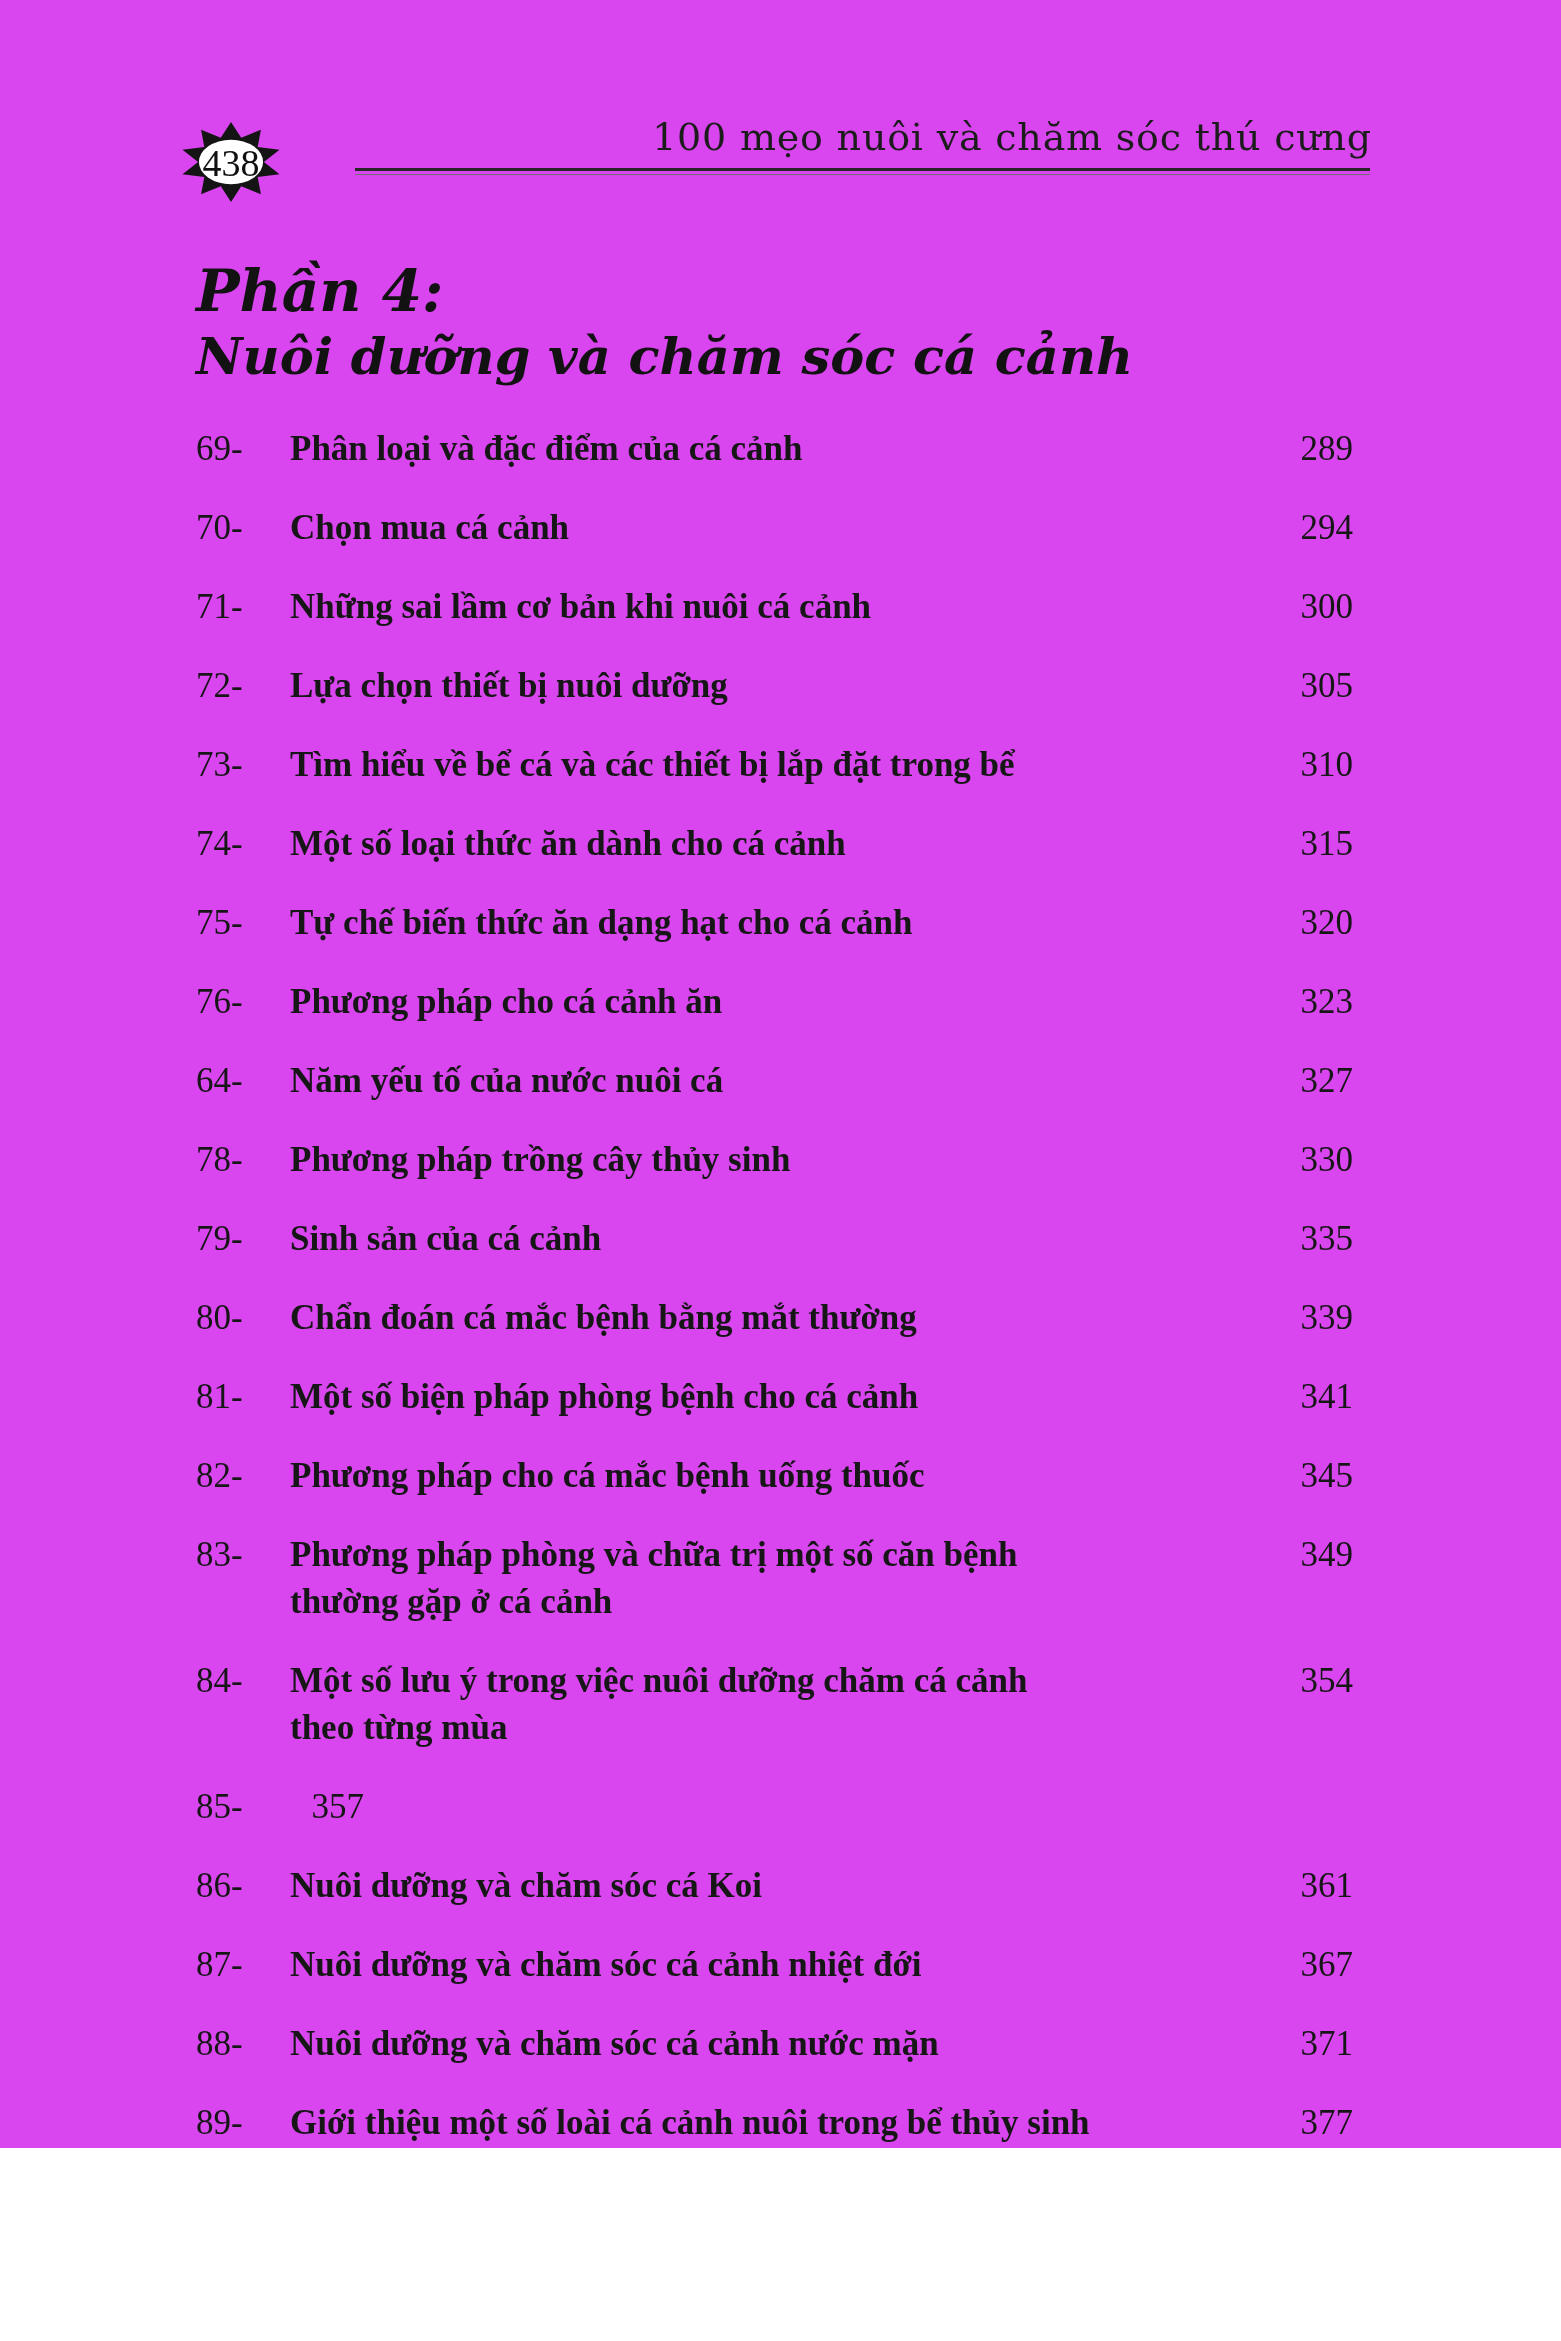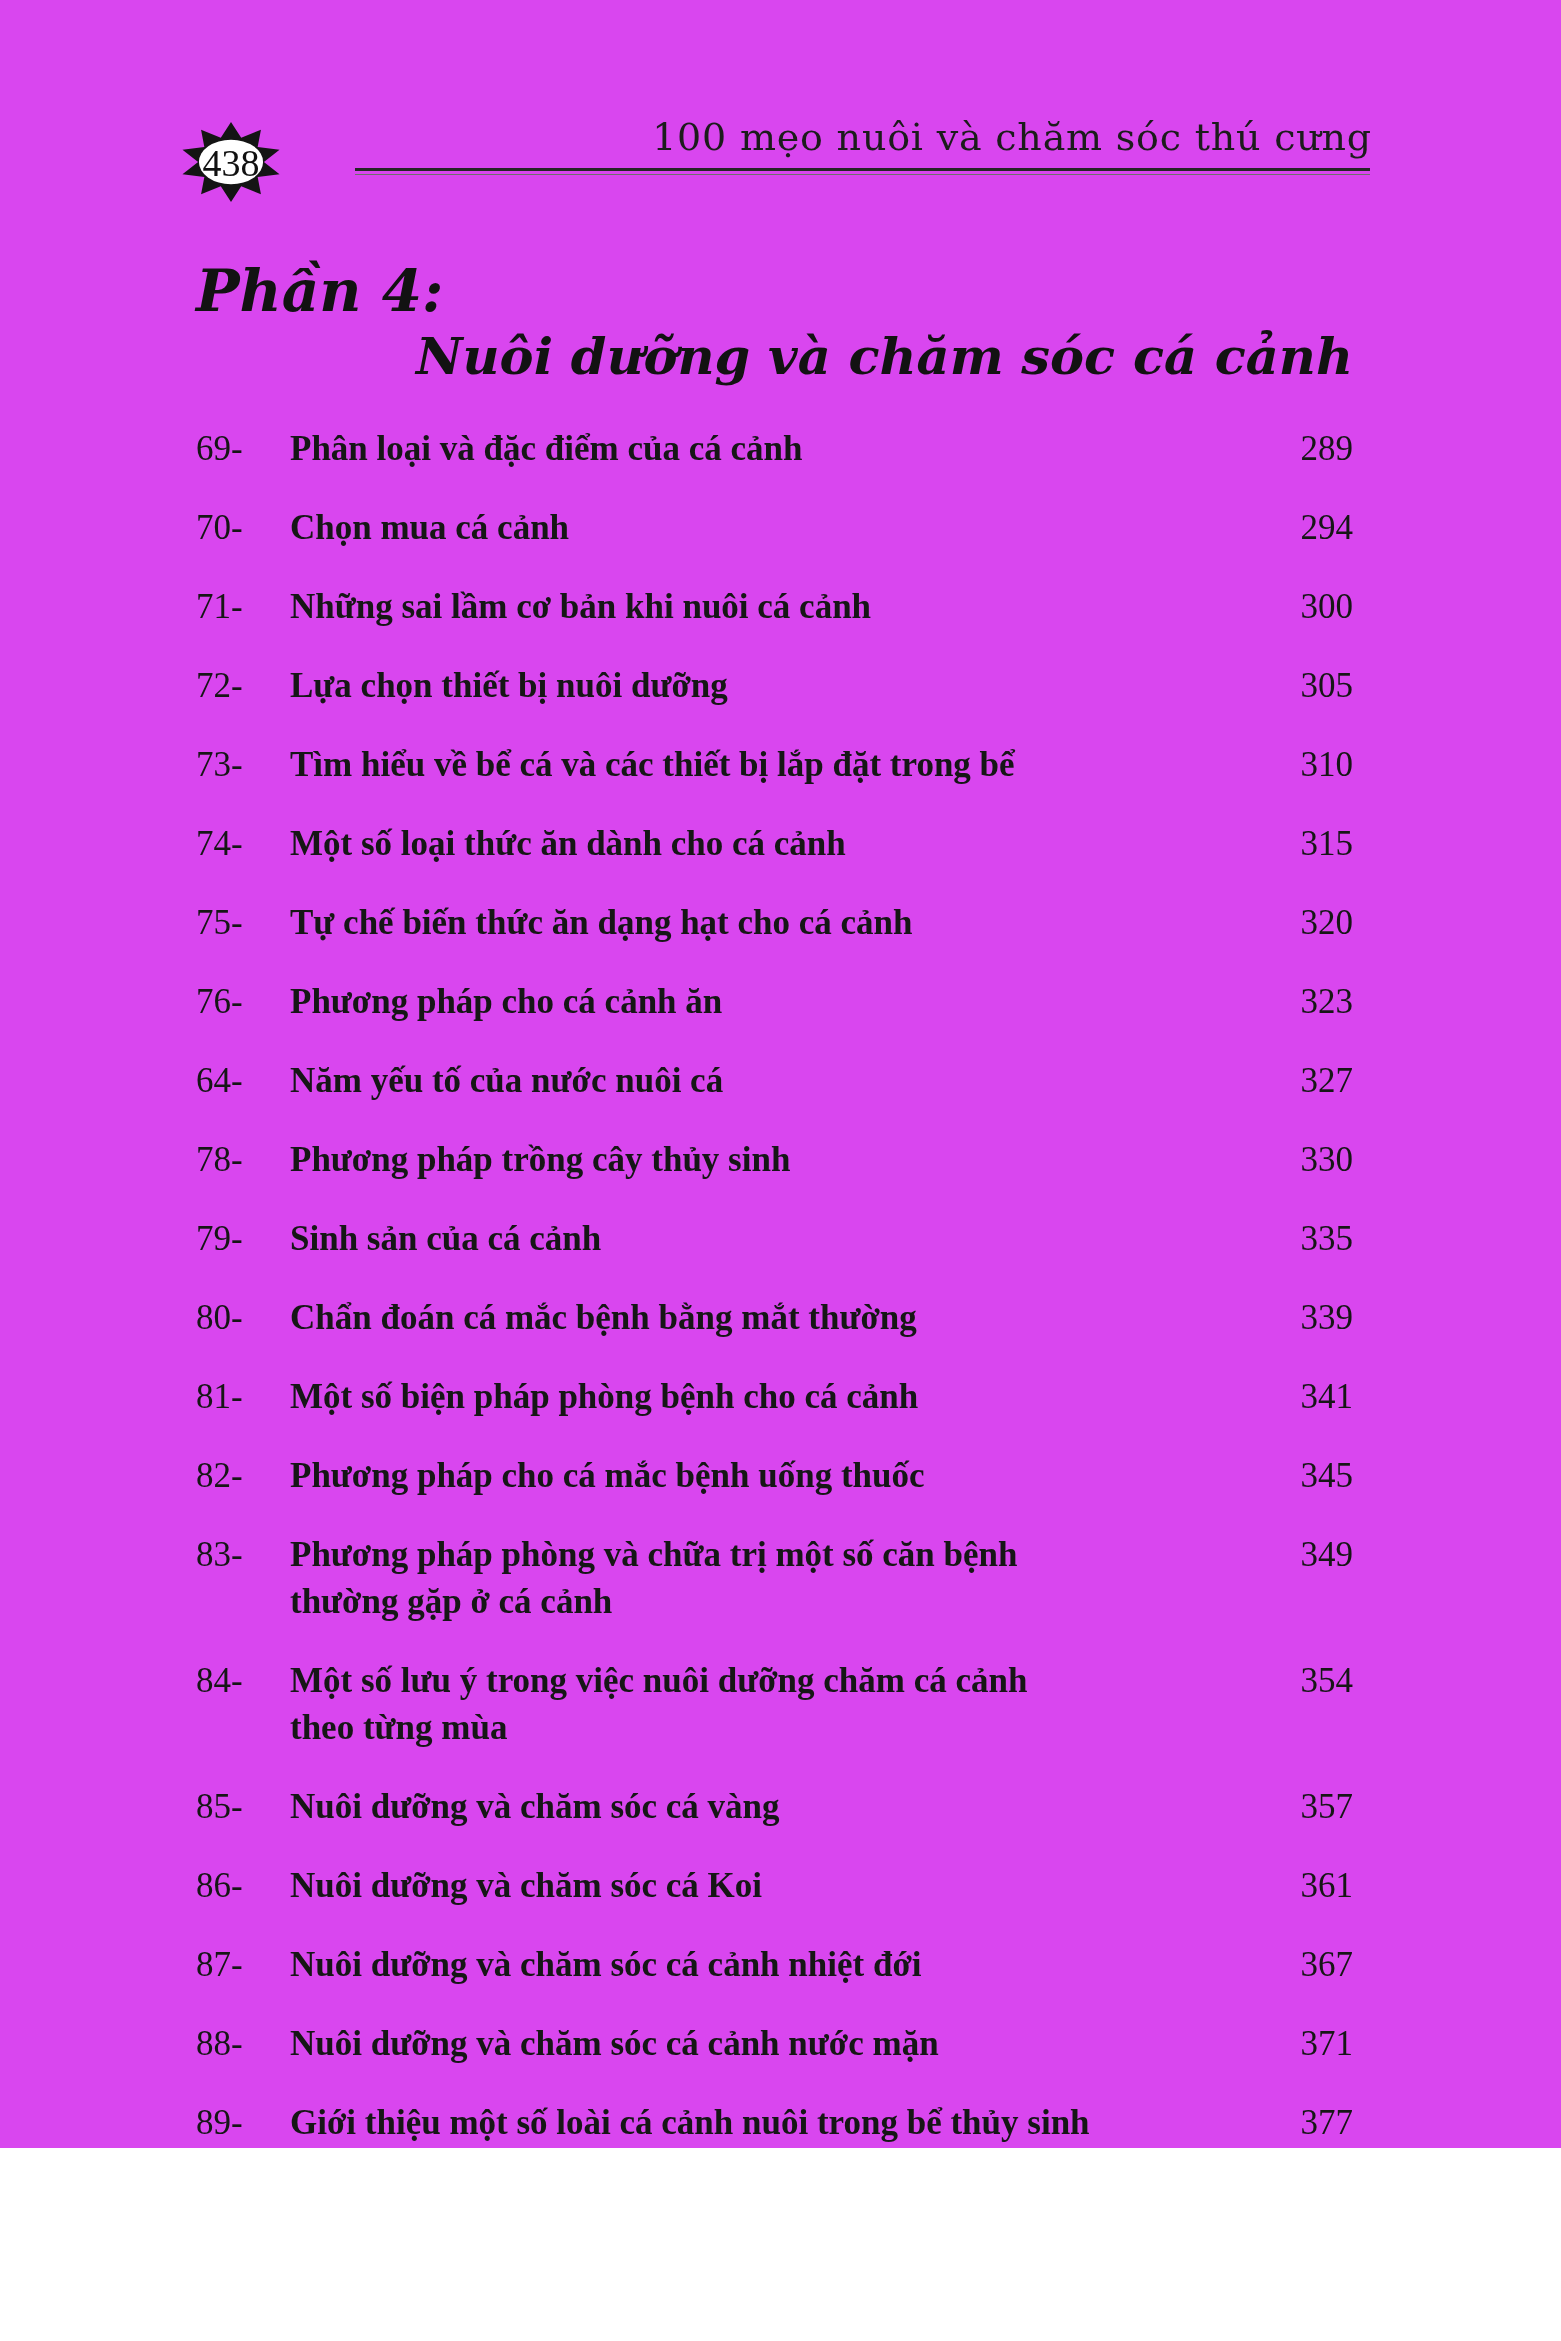--- a/index.html
+++ b/index.html
@@ -75,21 +75,21 @@
     font-weight: bold;
     font-size: 58px;
     line-height: 66px;
     color: #121212;
   }
   .part-title {
     position: absolute;
     left: 196px;
     top: 326px;
     width: 1157px;
-    text-align: right;
+    text-align: left;
     font-family: "DejaVu Serif", serif;
     font-style: italic;
     font-weight: bold;
     font-size: 51px;
     line-height: 60px;
     color: #121212;
   }
 
   
   .toc {
@@ -240,21 +240,20 @@
 
   <div class="row">
     <span class="num">84-</span>
     <span class="title">Một số lưu ý trong việc nuôi dưỡng chăm cá cảnh
 theo từng mùa</span>
     <span class="pg">354</span>
   </div>
 
   <div class="row">
     <span class="num">85-</span>
-    <span class="title">Nuôi dưỡng và chăm sóc cá vàng</span>
     <span class="pg">357</span>
   </div>
 
   <div class="row">
     <span class="num">86-</span>
     <span class="title">Nuôi dưỡng và chăm sóc cá Koi</span>
     <span class="pg">361</span>
   </div>
 
   <div class="row">

